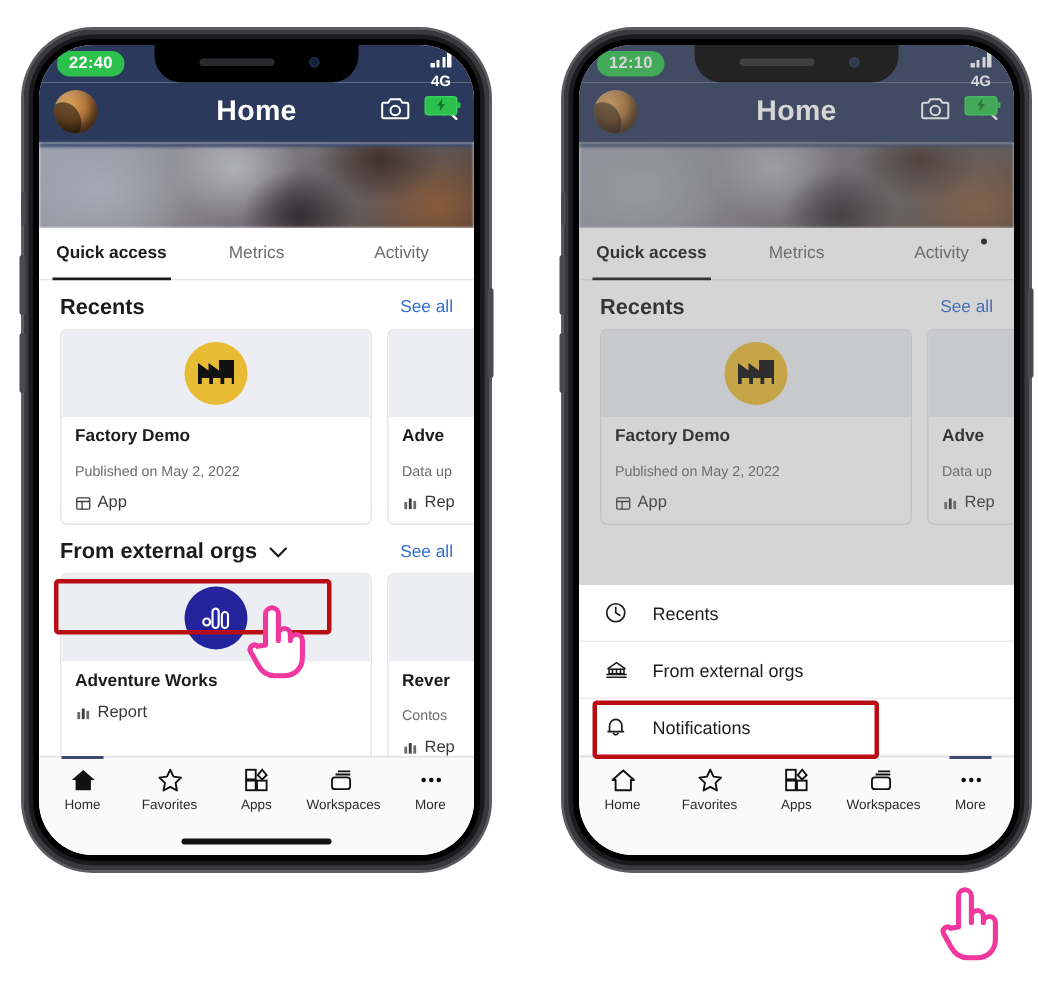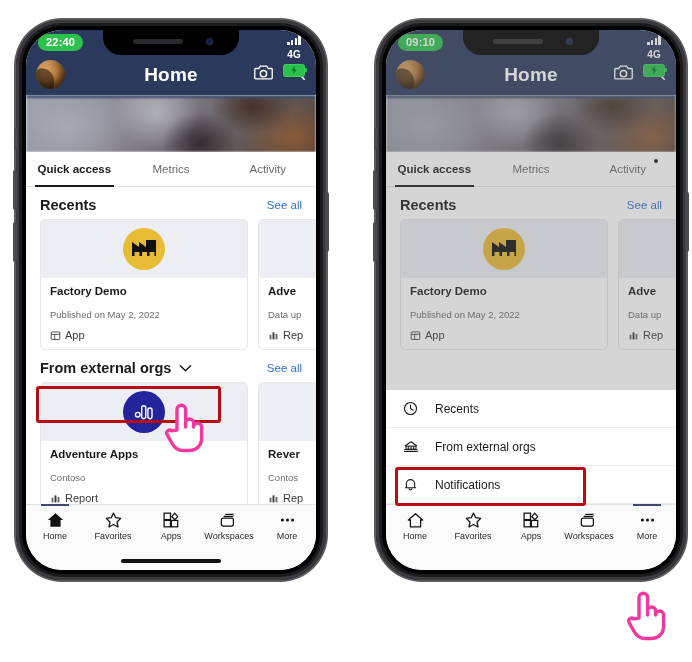--- a/index.html
+++ b/index.html
@@ -279,22 +279,21 @@
               <div class="thumb">
                 <span class="ico-report">
                   <svg width="20" height="16" viewBox="0 0 22 18">
                     <circle cx="4" cy="12" r="2.6" fill="none" stroke="#fff" stroke-width="1.6"></circle>
                     <rect x="8.4" y="2" width="4.6" height="14.5" rx="2.3" fill="none" stroke="#fff" stroke-width="1.6"></rect>
                     <rect x="15.4" y="4.5" width="4.6" height="12" rx="2.3" fill="none" stroke="#fff" stroke-width="1.6"></rect>
                   </svg>
                 </span>
               </div>
               <div class="meta">
-                <div class="ctitle">Adventure Apps</div>
-                <div class="csub">Contoso</div>
+                <div class="ctitle">Adventure Works</div>
                 <div class="ctype">
                   <svg width="11" height="11" viewBox="0 0 14 14">
                     <rect x="2" y="6" width="2.4" height="6" fill="#6a6a6a"></rect>
                     <rect x="5.8" y="3" width="2.4" height="9" fill="#3a3a3a"></rect>
                     <rect x="9.6" y="5" width="2.4" height="7" fill="#6a6a6a"></rect>
                   </svg>
                   <span>Report</span>
                 </div>
               </div>
             </div>
@@ -377,21 +376,21 @@
     <div class="btn-side pwr"></div>
     <div class="bezel">
       <div class="screen">
 
         <div class="notch">
           <div class="speaker"></div>
           <div class="cam"></div>
         </div>
 
         <div class="statusbar">
-          <div class="time-pill">09:10</div>
+          <div class="time-pill">12:10</div>
           <div class="status-right">
             <span class="bars">
                 <i></i>
                 <i></i>
                 <i></i>
                 <i></i>
               </span>
             <span class="net">4G</span>
             <span class="batt">
               <svg class="bolt" viewBox="0 0 8 10">

